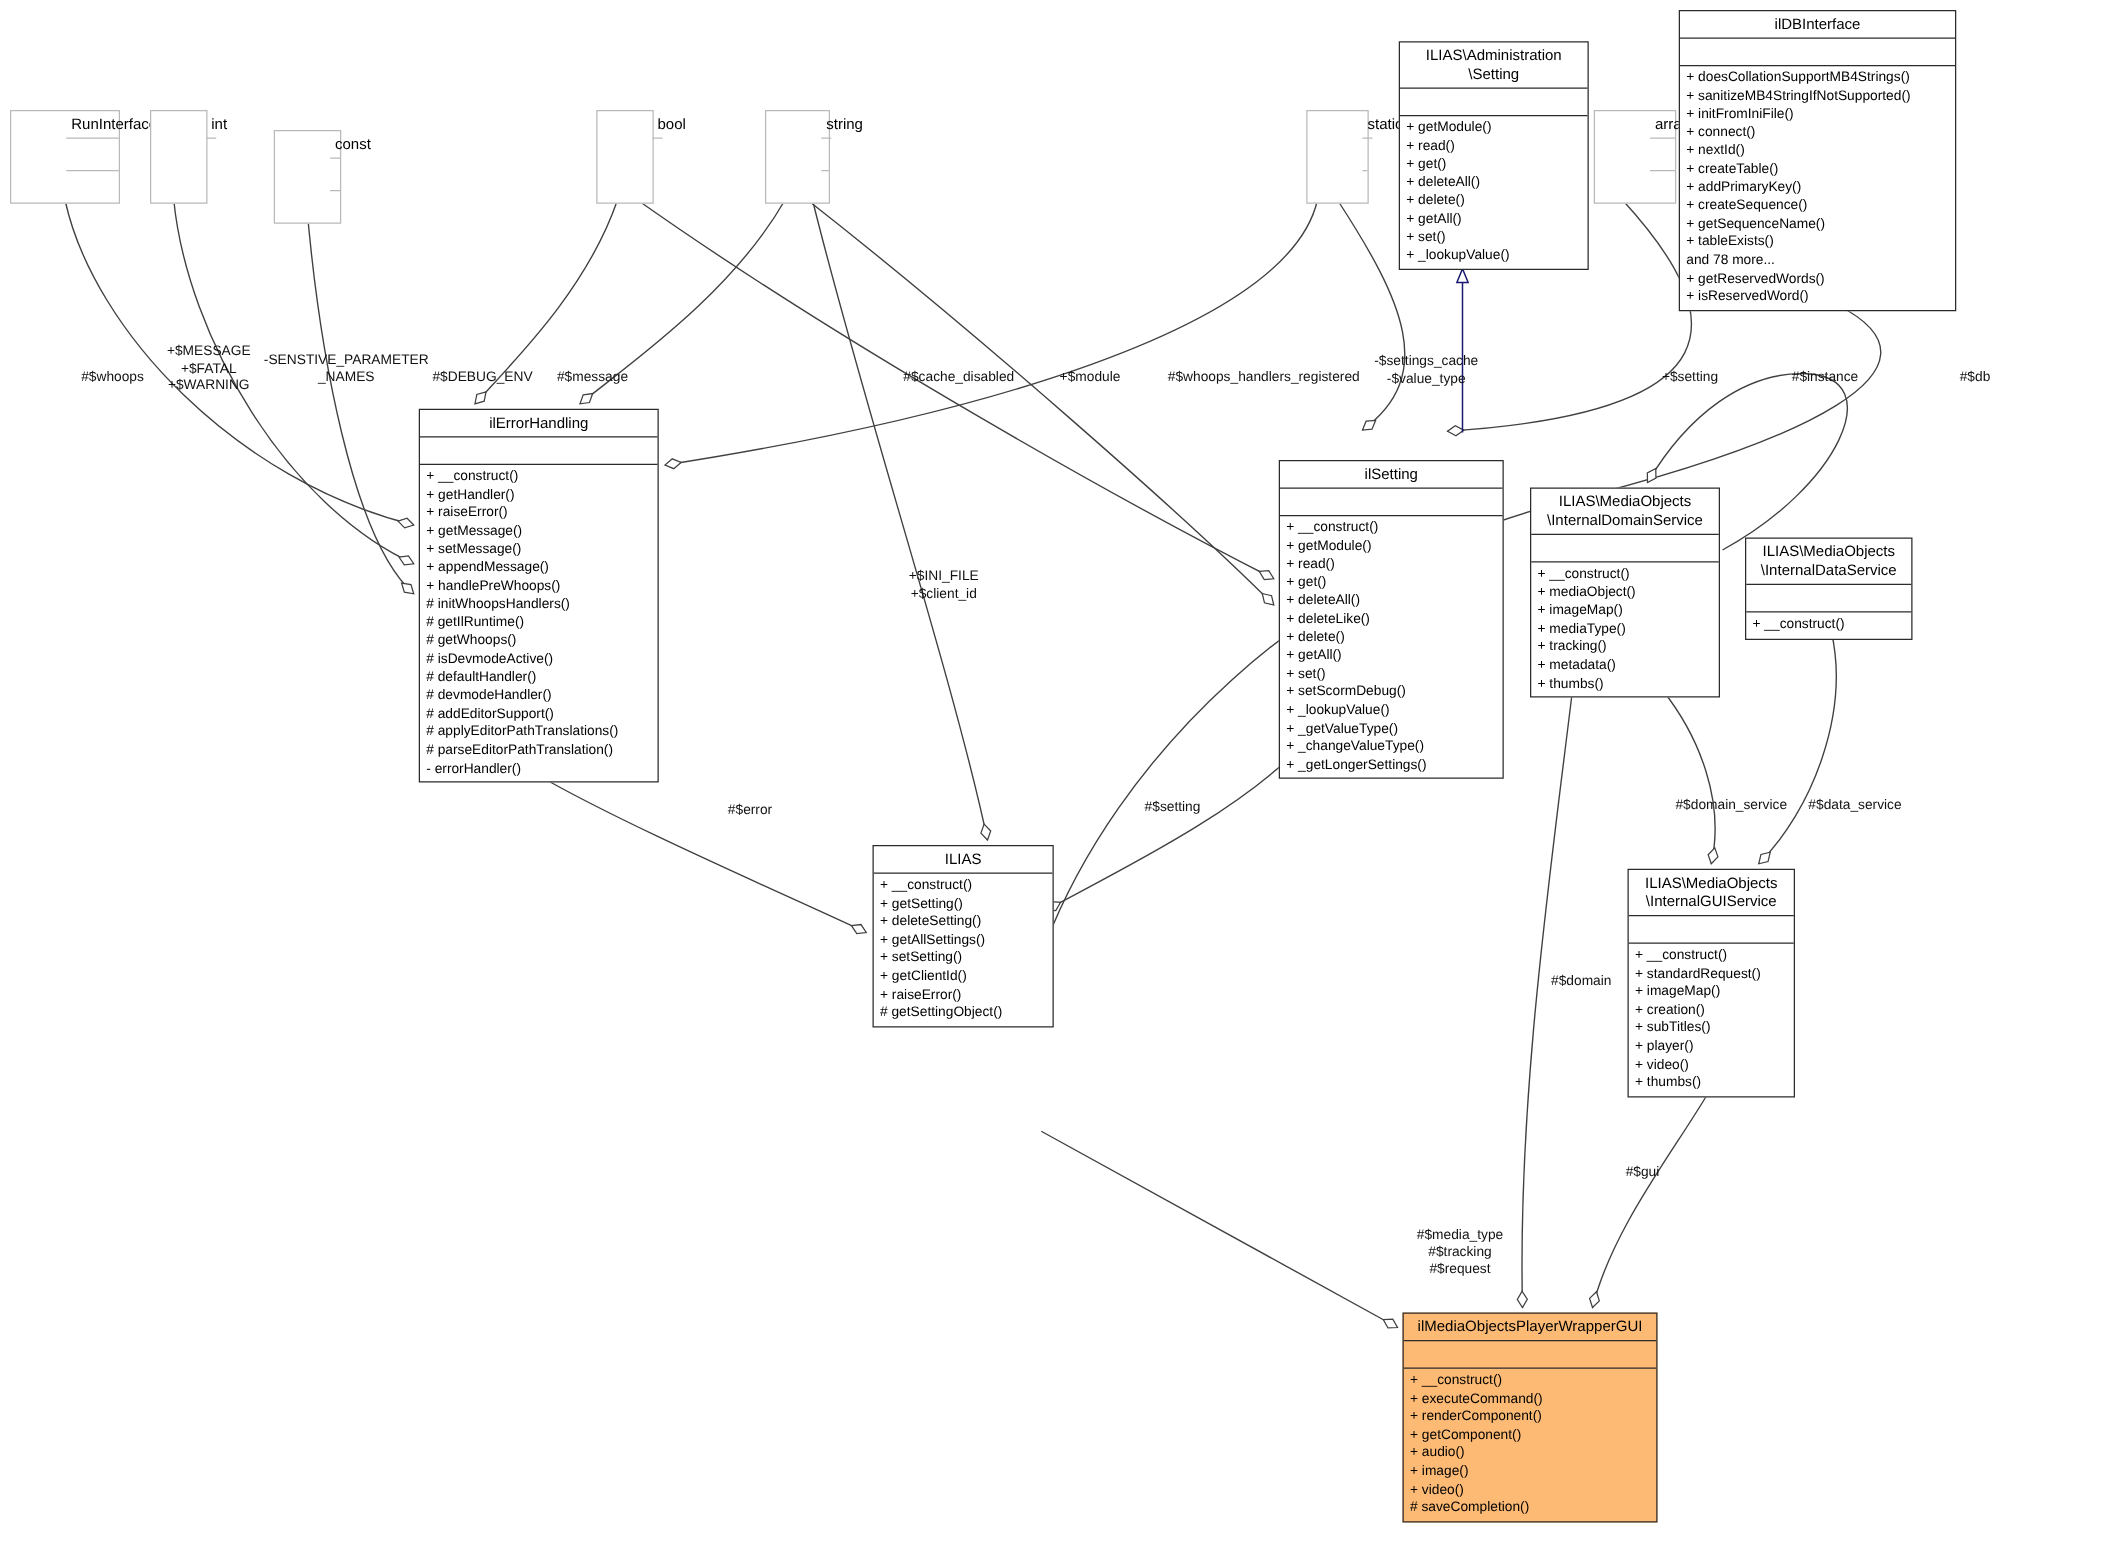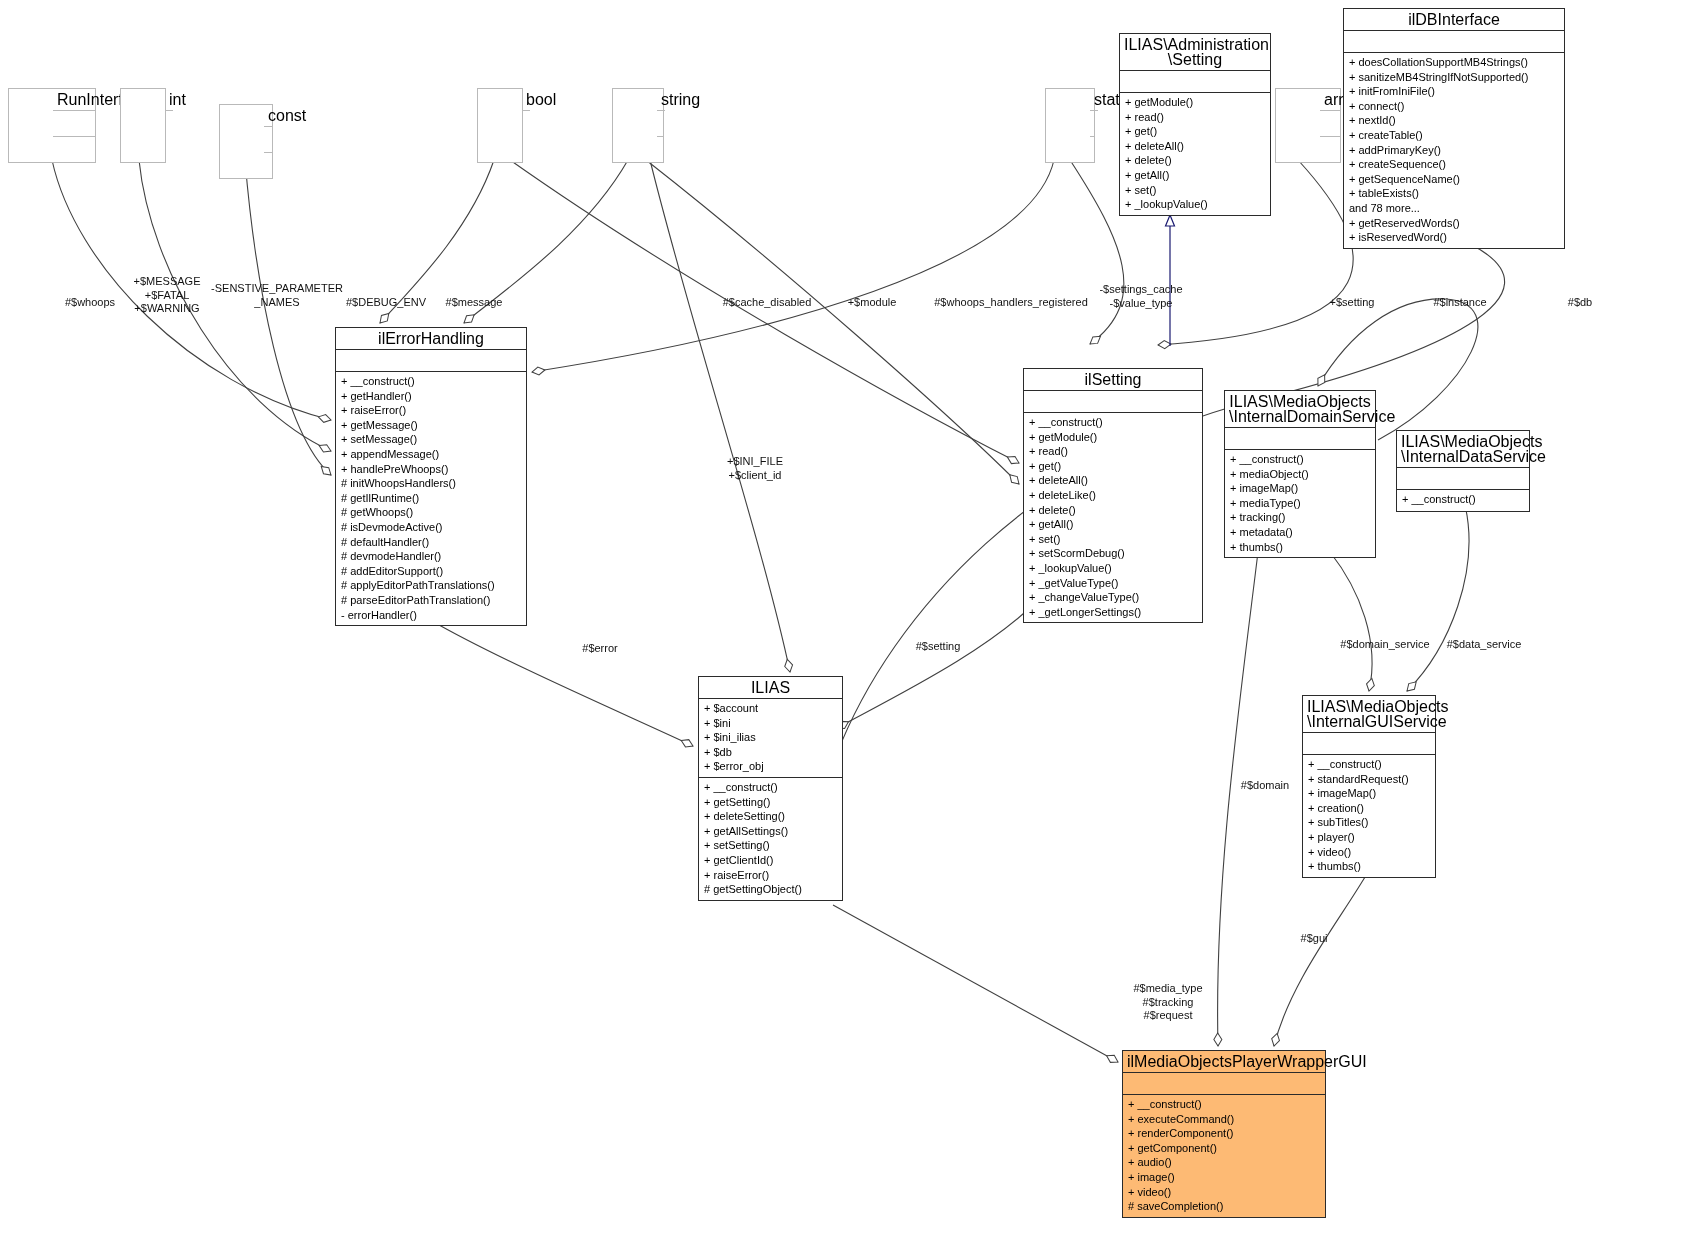--- a/index.html
+++ b/index.html
@@ -3,21 +3,21 @@
 <meta charset="utf-8">
 <style>
   html,body{margin:0;padding:0;background:#ffffff;}
   #canvas{position:relative;width:1683px;height:1241px;background:#ffffff;overflow:hidden;
           font-family:"Liberation Sans", sans-serif;color:#000;}
   #edges{position:absolute;left:0;top:0;width:1683px;height:1241px;z-index:1;}
   .uml-class{position:absolute;z-index:2;background:#ffffff;border:1px solid #2b2b2b;
              box-sizing:border-box;font-size:11px;}
   .uml-class.type-box{border:1px solid #b9b9b9;padding-left:44px;}
   .uml-title{text-align:center;padding:3px 4px;border-bottom:1px solid #2b2b2b;
-             white-space:pre-line;font-size:16px;line-height:15px;}
+             white-space:pre-line;font-size:12px;line-height:15px;}
   .type-box .uml-title{border-bottom:1px solid #b9b9b9;}
   .uml-attrs{min-height:16px;border-bottom:1px solid #2b2b2b;padding:2px 0 3px 0;}
   .type-box .uml-attrs{border-bottom:1px solid #b9b9b9;min-height:20px;}
   .uml-methods{min-height:16px;padding:2px 0 3px 0;}
   .type-box .uml-methods{min-height:20px;}
   .uml-row{padding:0 5px;line-height:14.6px;white-space:nowrap;}
   .uml-class.highlight{background:#fdba74;}
   .edge-label{position:absolute;z-index:3;transform:translateX(-50%);text-align:center;
               font-size:11px;line-height:13.5px;white-space:pre-line;color:#111;}
 </style>
@@ -190,27 +190,20 @@
   <div class="uml-class" style="left:1396px;top:430px;width:134px">
     <div class="uml-title">ILIAS\MediaObjects
 \InternalDataService</div>
     <div class="uml-attrs"></div>
     <div class="uml-methods">
         <div class="uml-row">+ __construct()</div>
       </div>
   </div>
   <div class="uml-class" style="left:698px;top:676px;width:145px">
     <div class="uml-title">ILIAS</div>
-    <div class="uml-attrs">
-        <div class="uml-row">+ $account</div>
-        <div class="uml-row">+ $ini</div>
-        <div class="uml-row">+ $ini_ilias</div>
-        <div class="uml-row">+ $db</div>
-        <div class="uml-row">+ $error_obj</div>
-      </div>
     <div class="uml-methods">
         <div class="uml-row">+ __construct()</div>
         <div class="uml-row">+ getSetting()</div>
         <div class="uml-row">+ deleteSetting()</div>
         <div class="uml-row">+ getAllSettings()</div>
         <div class="uml-row">+ setSetting()</div>
         <div class="uml-row">+ getClientId()</div>
         <div class="uml-row">+ raiseError()</div>
         <div class="uml-row"># getSettingObject()</div>
       </div>

